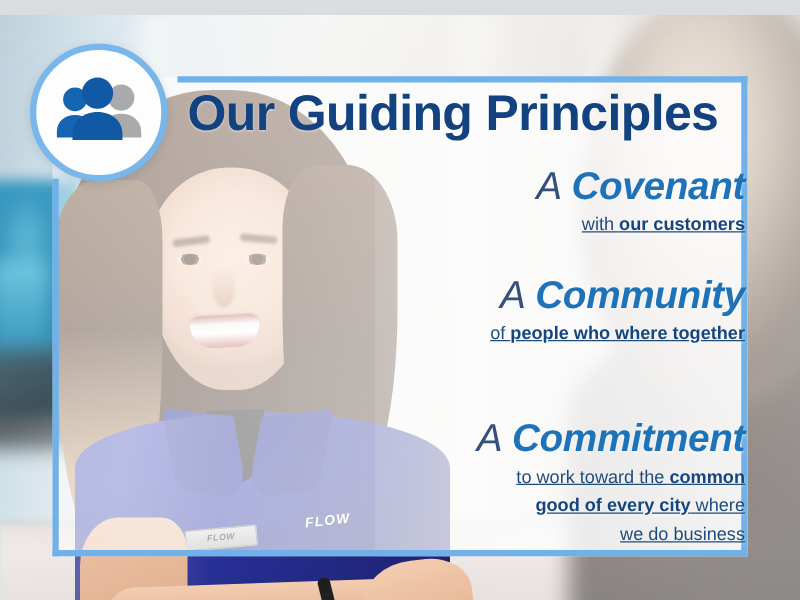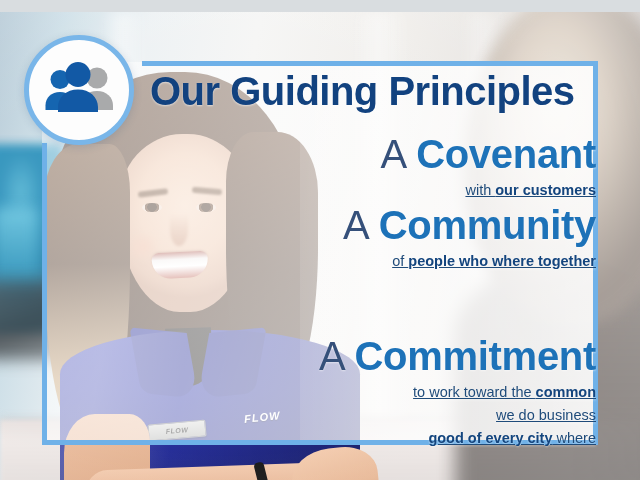--- a/index.html
+++ b/index.html
@@ -277,35 +277,36 @@
 
   .title {
     position:absolute; left:108px; top:8px; width:448px;
     font-size:40px; font-weight:bold; color:#12427f;
     letter-spacing:-.5px; line-height:1.05;
     text-shadow:0 1px 2px rgba(255,255,255,.55);
   }
 
   .block { position:absolute; right:2px; text-align:right; }
   .block .head {
-    font-size:40px; line-height:1.12; white-space:nowrap;
+    font-size:31px; line-height:1.12; white-space:nowrap;
     text-shadow:0 1px 2px rgba(255,255,255,.5);
+    font-style:italic;
   }
   .block .head .art { font-weight:normal; color:#35507a; }
   .block .head .key { font-weight:bold; color:#1d72b8; letter-spacing:-.3px; }
   .block .sub {
     font-size:14.5px; line-height:1.38; color:#1f4b7a;
     margin-top:3px; white-space:nowrap;
     text-shadow:0 1px 2px rgba(255,255,255,.5);
     text-decoration:underline;
   }
   .block .sub b { font-weight:bold; color:#14457e; }
 
   #b1 { top:70px; }
-  #b2 { top:141px; }
+  #b2 { top:157px; }
   #b3 { top:272px; }
 </style>
 </head>
 <body>
 
 <div class="stage">
 
   <div class="photo">
     <div class="bg-room"></div>
     <div class="bg-bands"></div>
@@ -401,21 +402,21 @@
     </div>
 
     <div class="block" id="b3">
       <div class="head">
         <span class="art">A </span><span class="key">Commitment</span>
       </div>
       <div class="sub">
         <span>to work toward the </span><b>common</b>
       </div>
       <div class="sub">
+        <b>good of every city</b><span> where</span>
+      </div>
+      <div class="sub">
         <span>we do business</span>
-      </div>
-      <div class="sub">
-        <b>good of every city</b><span> where</span>
       </div>
     </div>
 
   </div>
 </div>
 
 </body></html>

